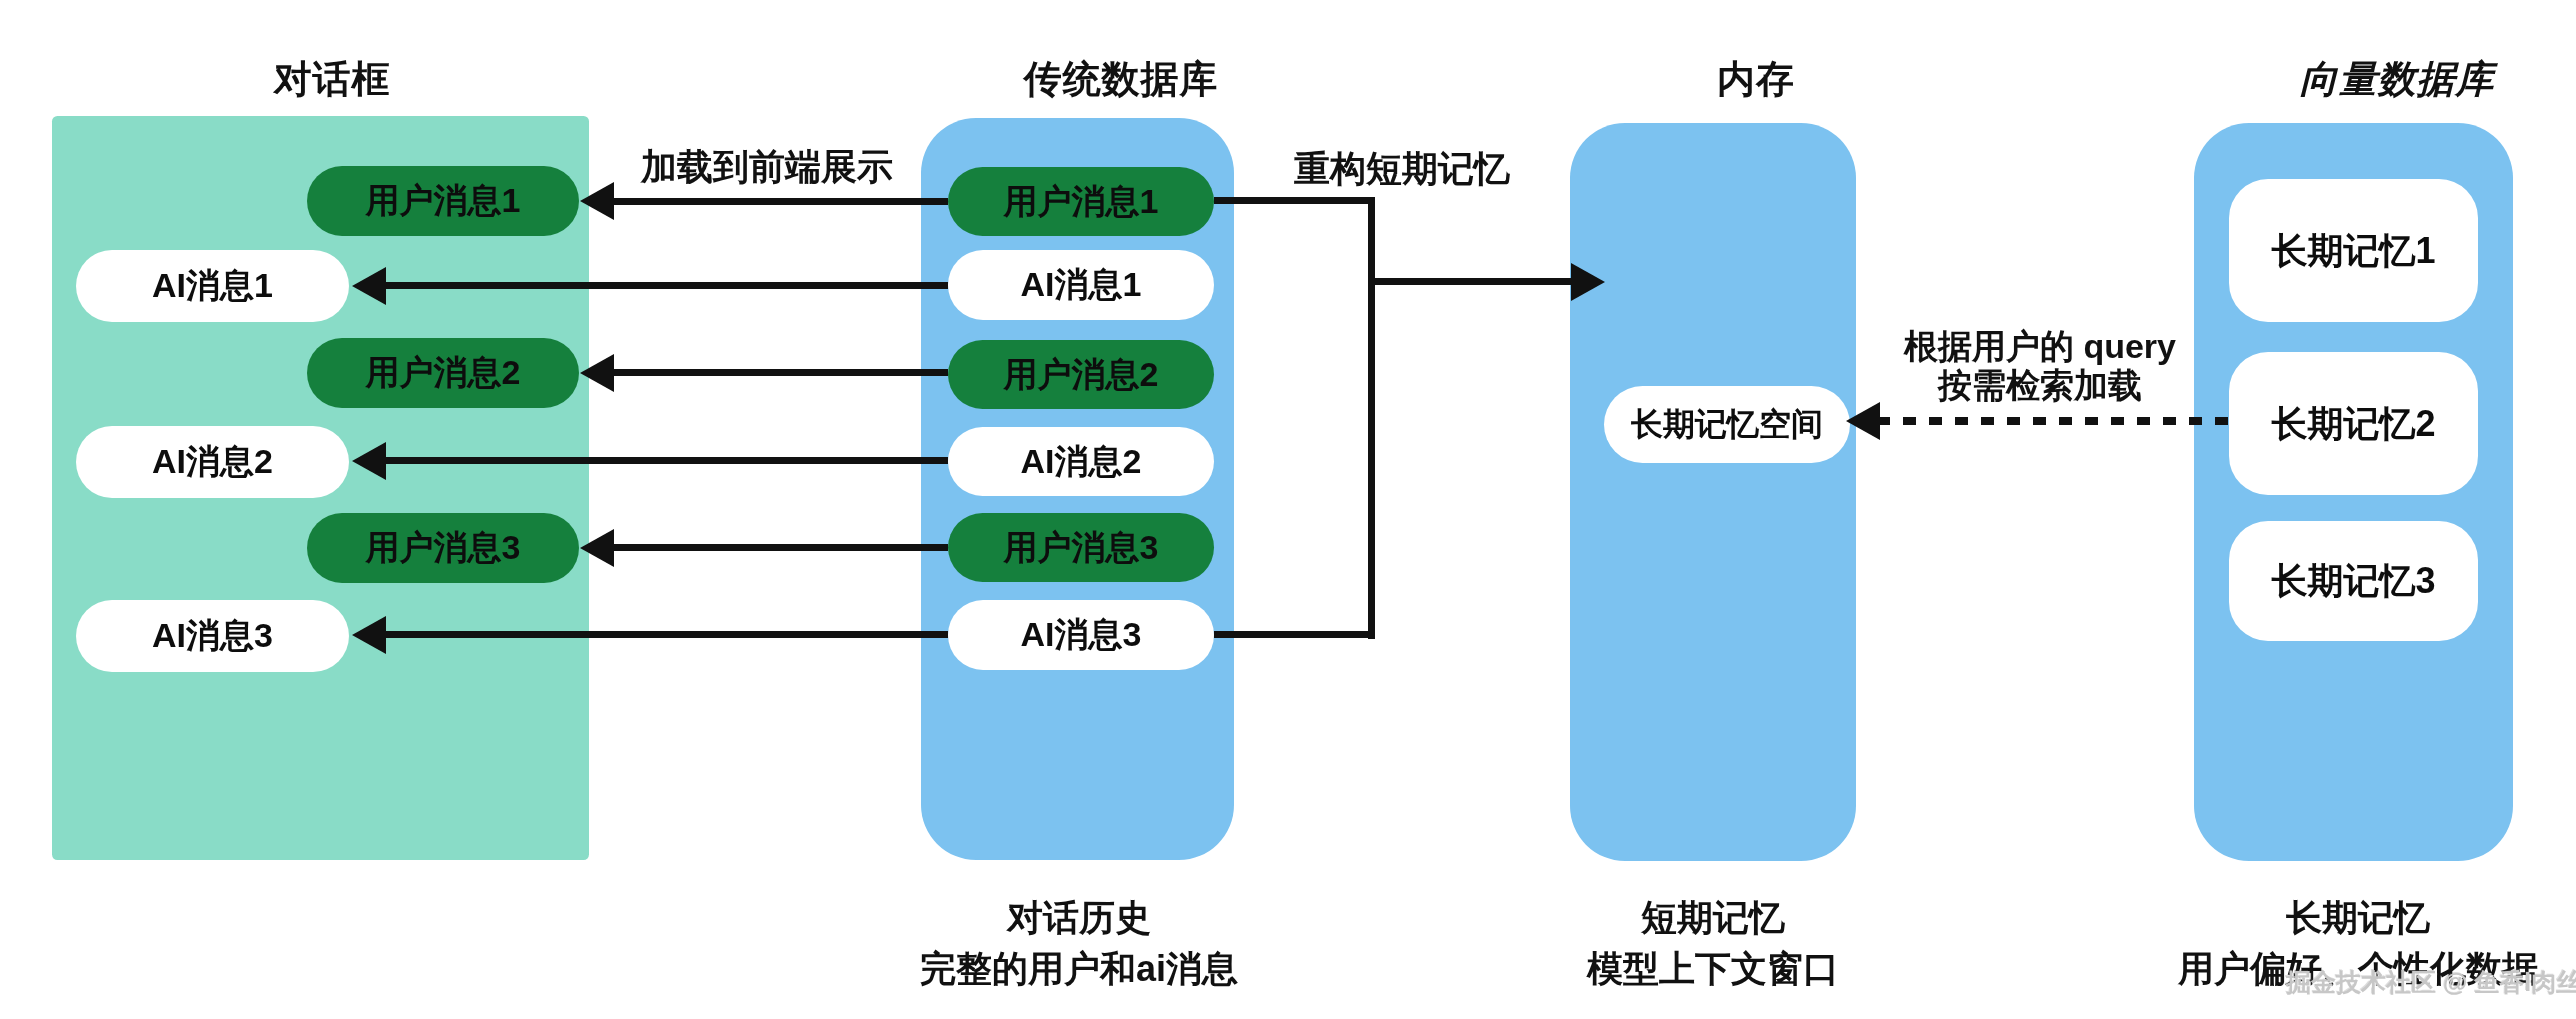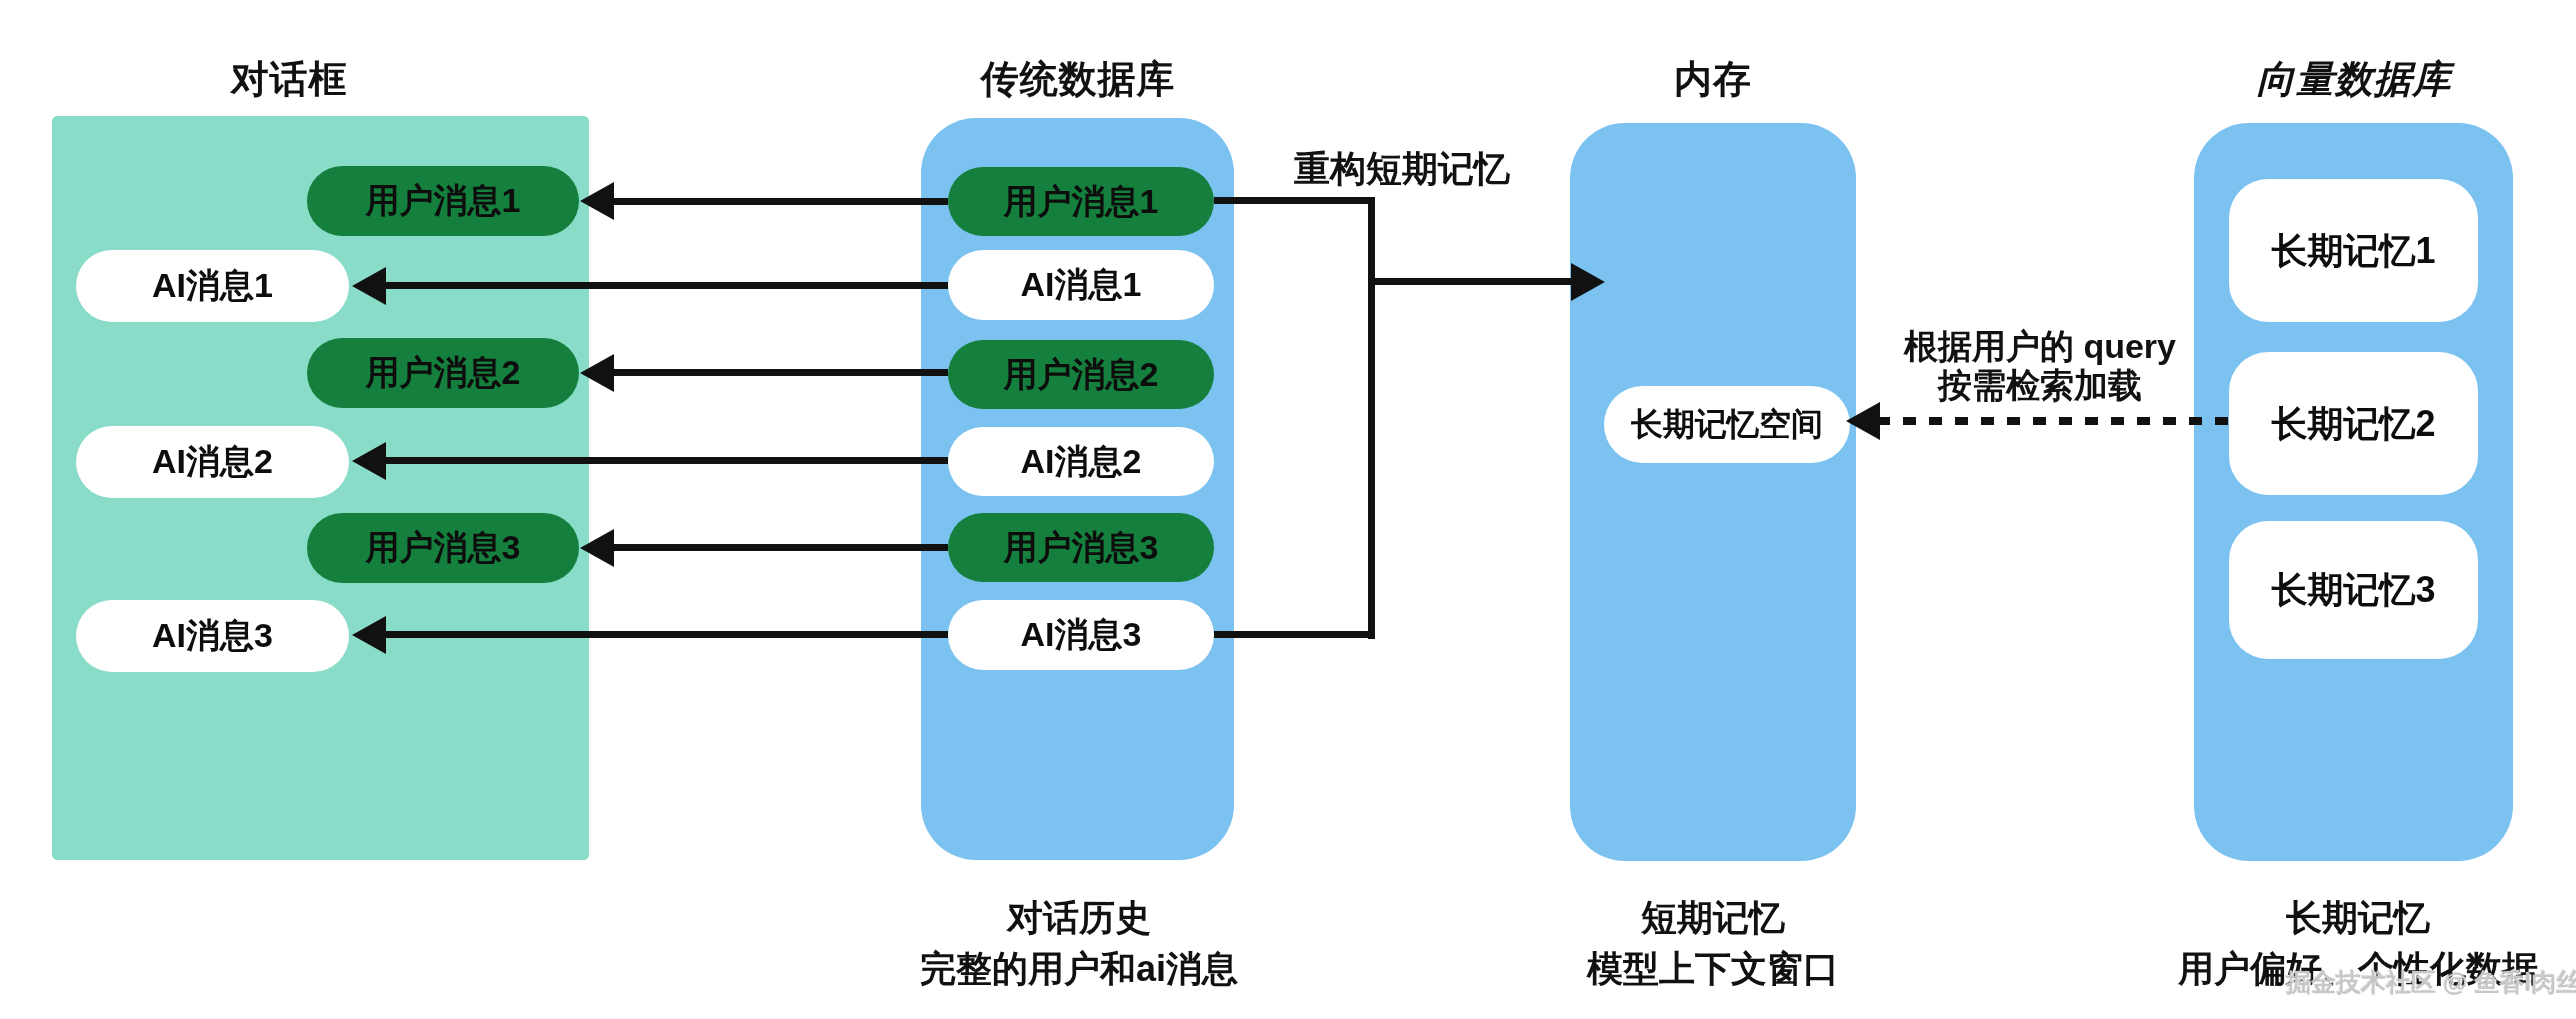--- a/index.html
+++ b/index.html
@@ -1,20 +1,20 @@
 <!DOCTYPE html>
 <html style="font-size:14.3px"><head>
 <meta charset="utf-8">
 <style>
   html,body{margin:0;padding:0;background:#fff;}
   #canvas{
     position:relative;width:2576px;height:1020px;overflow:hidden;
     font-family:"Liberation Sans","DejaVu Sans",sans-serif;color:#111;background:#fff;
   }
-  .abs{position:absolute;}
+  .abs{position:absolute;margin-left:43px;}
   .col-title{
     font-size:38px;font-weight:600;letter-spacing:0.9px;white-space:nowrap;
     transform:translateX(-50%);text-align:center;
   }
   .panel{position:absolute;}
   .panel.teal{background:#89dcc7;border-radius:5.4px;}
   .panel.blue{background:#7cc2f0;border-radius:55px;}
   .pill{
     position:absolute;display:flex;align-items:center;justify-content:center;
     font-size:34px;font-weight:700;white-space:nowrap;color:#0d0d0d;
@@ -75,21 +75,21 @@
   <div class="pill white" style="left:948px;top:250px;width:266px;height:70px;">AI消息1</div>
   <div class="pill green" style="left:948px;top:340px;width:266px;height:69px;">用户消息2</div>
   <div class="pill white" style="left:948px;top:427px;width:266px;height:69px;">AI消息2</div>
   <div class="pill green" style="left:948px;top:513px;width:266px;height:69px;">用户消息3</div>
   <div class="pill white" style="left:948px;top:600px;width:266px;height:70px;">AI消息3</div>
 
   <div class="pill white" style="left:1604px;top:386px;width:246px;height:77px;font-size:32px;">长期记忆空间</div>
 
   <div class="membox" style="left:2229px;top:179px;width:249px;height:143px;border-radius:39px;">长期记忆1</div>
   <div class="membox" style="left:2229px;top:352px;width:249px;height:143px;border-radius:39px;">长期记忆2</div>
-  <div class="membox" style="left:2229px;top:521px;width:249px;height:138px;border-radius:39px;">长期记忆3</div>
+  <div class="membox" style="left:2229px;top:521px;width:249px;height:120px;border-radius:39px;">长期记忆3</div>
 
   <div class="ah left" style="left:580px;top:182px;"></div>
   <div class="hline" style="left:610px;top:198px;width:338px;"></div>
   <div class="ah left" style="left:580px;top:354px;"></div>
   <div class="hline" style="left:610px;top:369px;width:338px;"></div>
   <div class="ah left" style="left:580px;top:529px;"></div>
   <div class="hline" style="left:610px;top:544px;width:338px;"></div>
 
   <div class="ah left" style="left:352px;top:267px;"></div>
   <div class="hline" style="left:382px;top:282px;width:566px;"></div>
@@ -100,20 +100,21 @@
 
   <div class="hline" style="left:1214px;top:197px;width:161px;"></div>
   <div class="vline" style="left:1368px;top:197px;height:442px;"></div>
   <div class="hline" style="left:1214px;top:631px;width:161px;"></div>
   <div class="hline" style="left:1371px;top:278px;width:201px;"></div>
   <div class="ah right" style="left:1571px;top:263px;"></div>
 
   <div class="ah left" style="left:1846px;top:402px;"></div>
   <div class="dotline" style="left:1877px;top:417px;width:351px;"></div>
 
+  <div class="flow-label" style="left:767px;top:143px;">加载到前端展示</div>
   <div class="flow-label small" style="left:2040px;top:324px;">根据用户的 query</div>
   <div class="flow-label" style="left:1402px;top:145px;">重构短期记忆</div>
   <div class="flow-label small" style="left:2040px;top:363px;">按需检索加载</div>
 
   <div class="caption" style="left:1079px;top:894px;">对话历史</div>
   <div class="caption" style="left:1079px;top:945px;">完整的用户和ai消息</div>
   <div class="caption" style="left:1713px;top:894px;">短期记忆</div>
   <div class="caption" style="left:1713px;top:945px;">模型上下文窗口</div>
   <div class="caption" style="left:2358px;top:894px;">长期记忆</div>
   <div class="caption" style="left:2358px;top:945px;">用户偏好、个性化数据</div>

